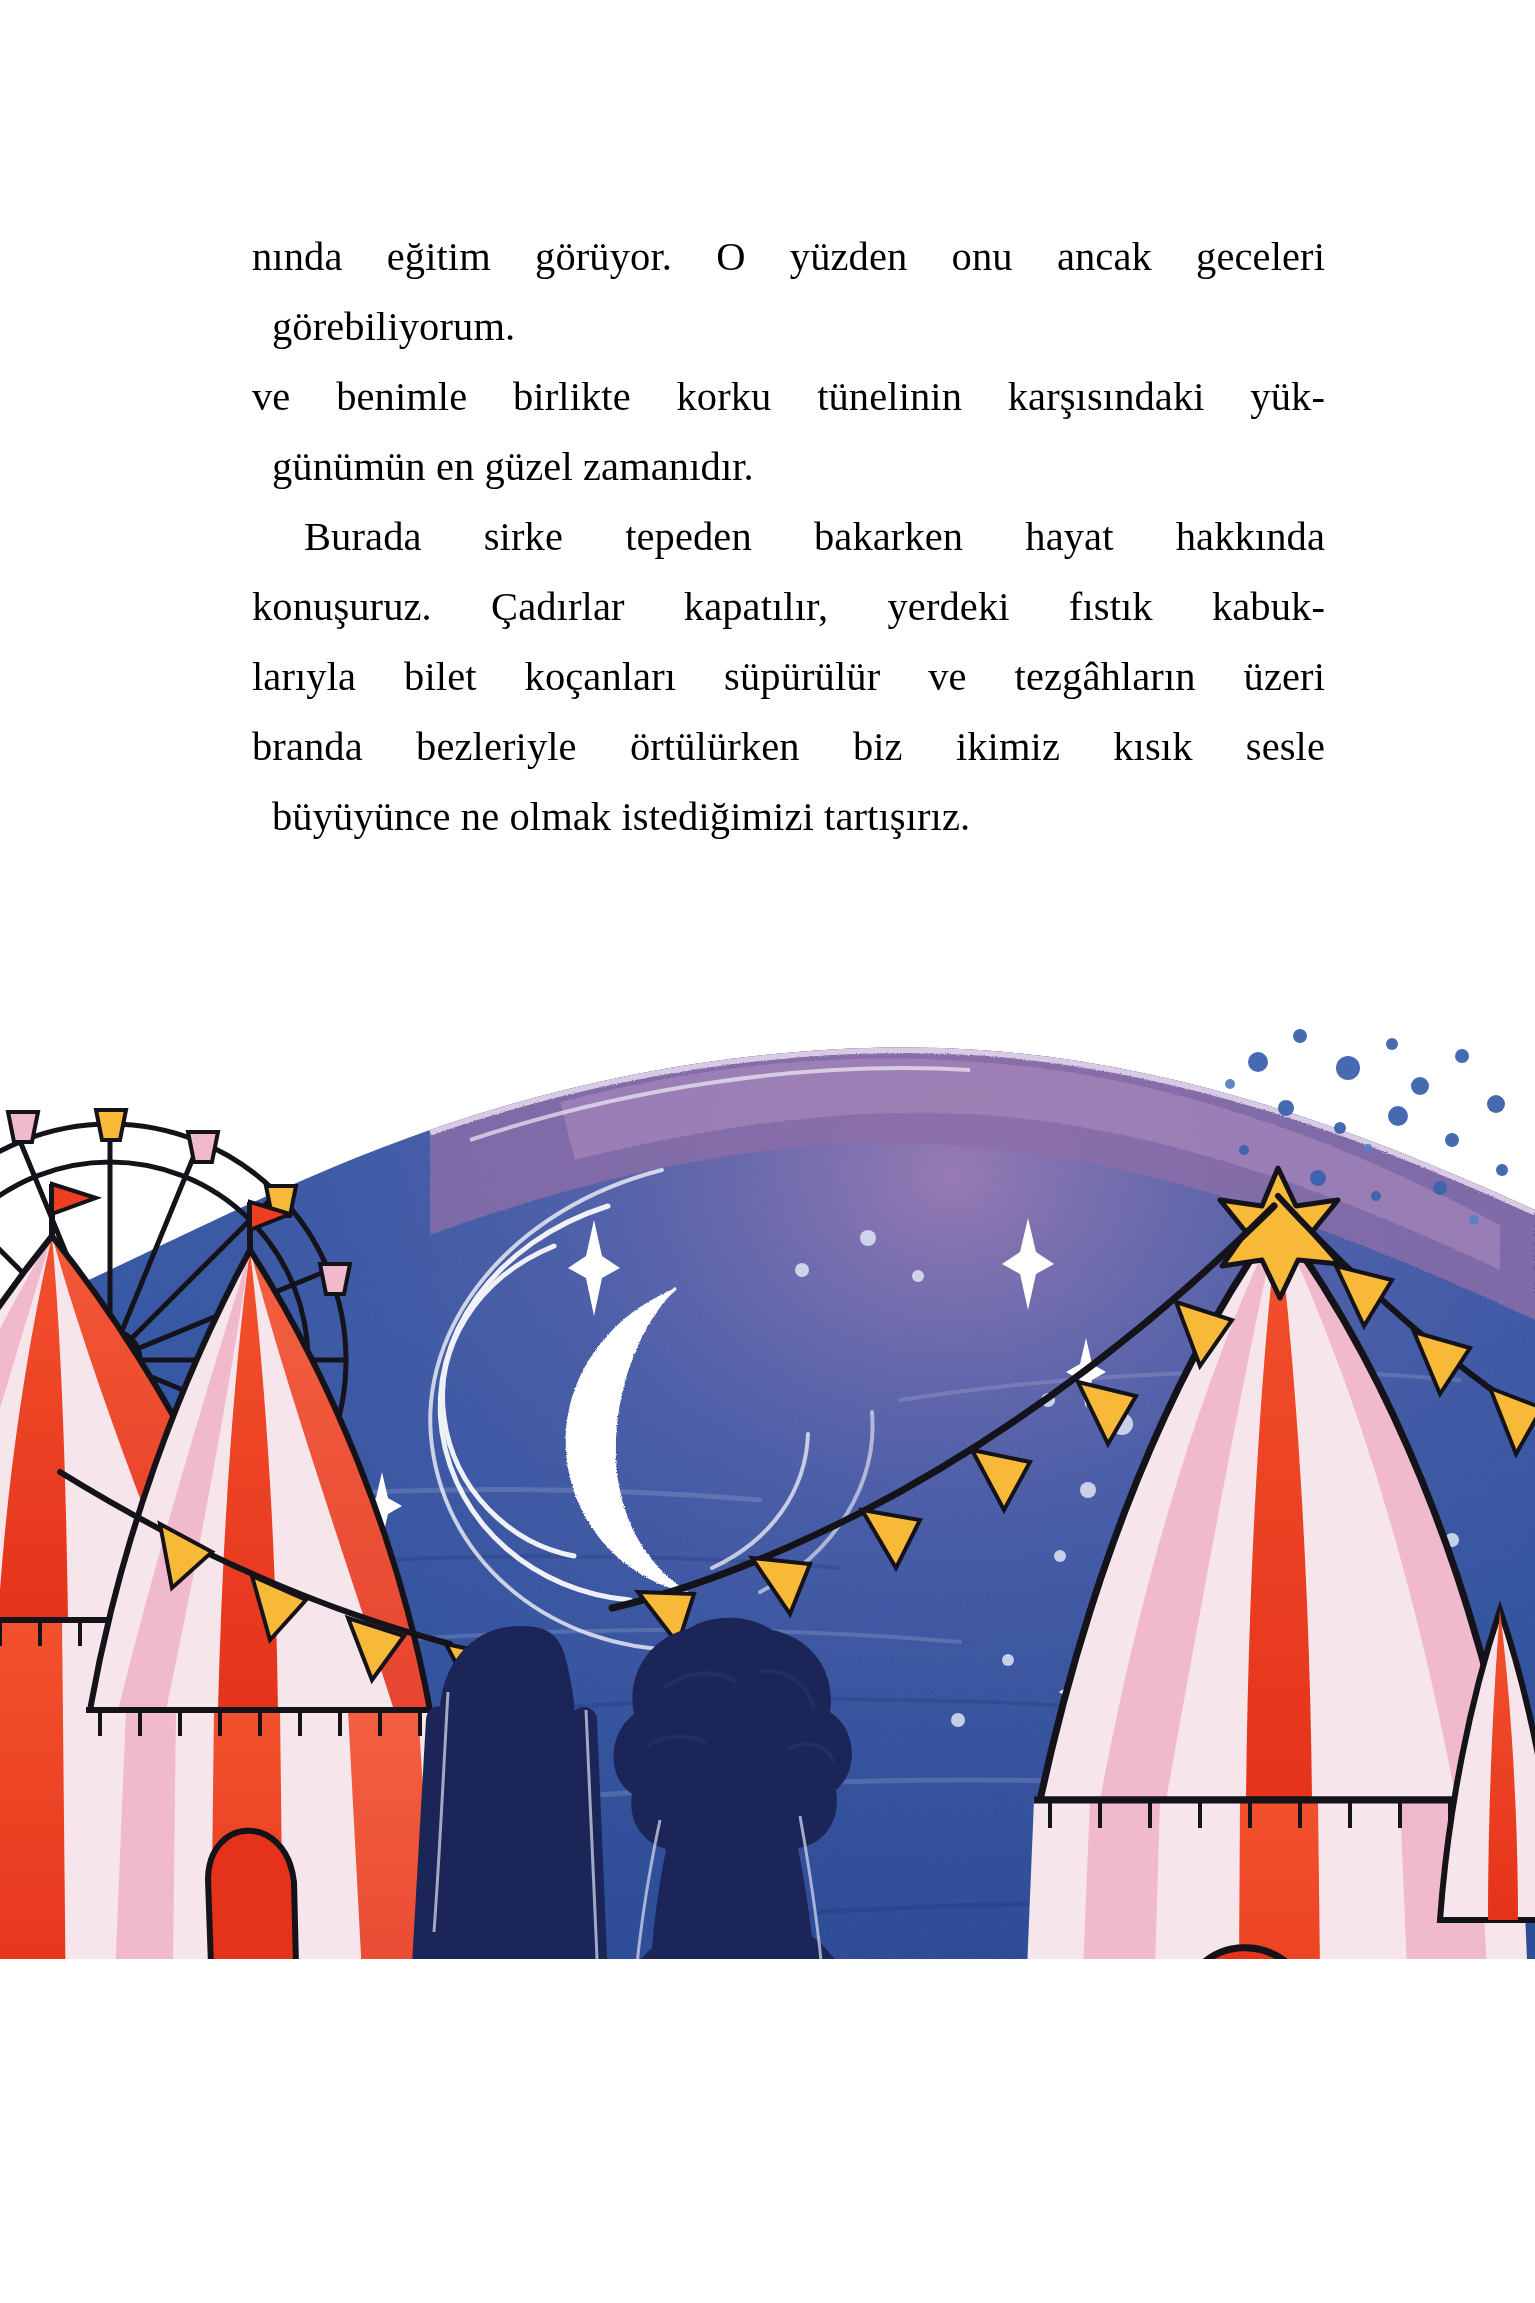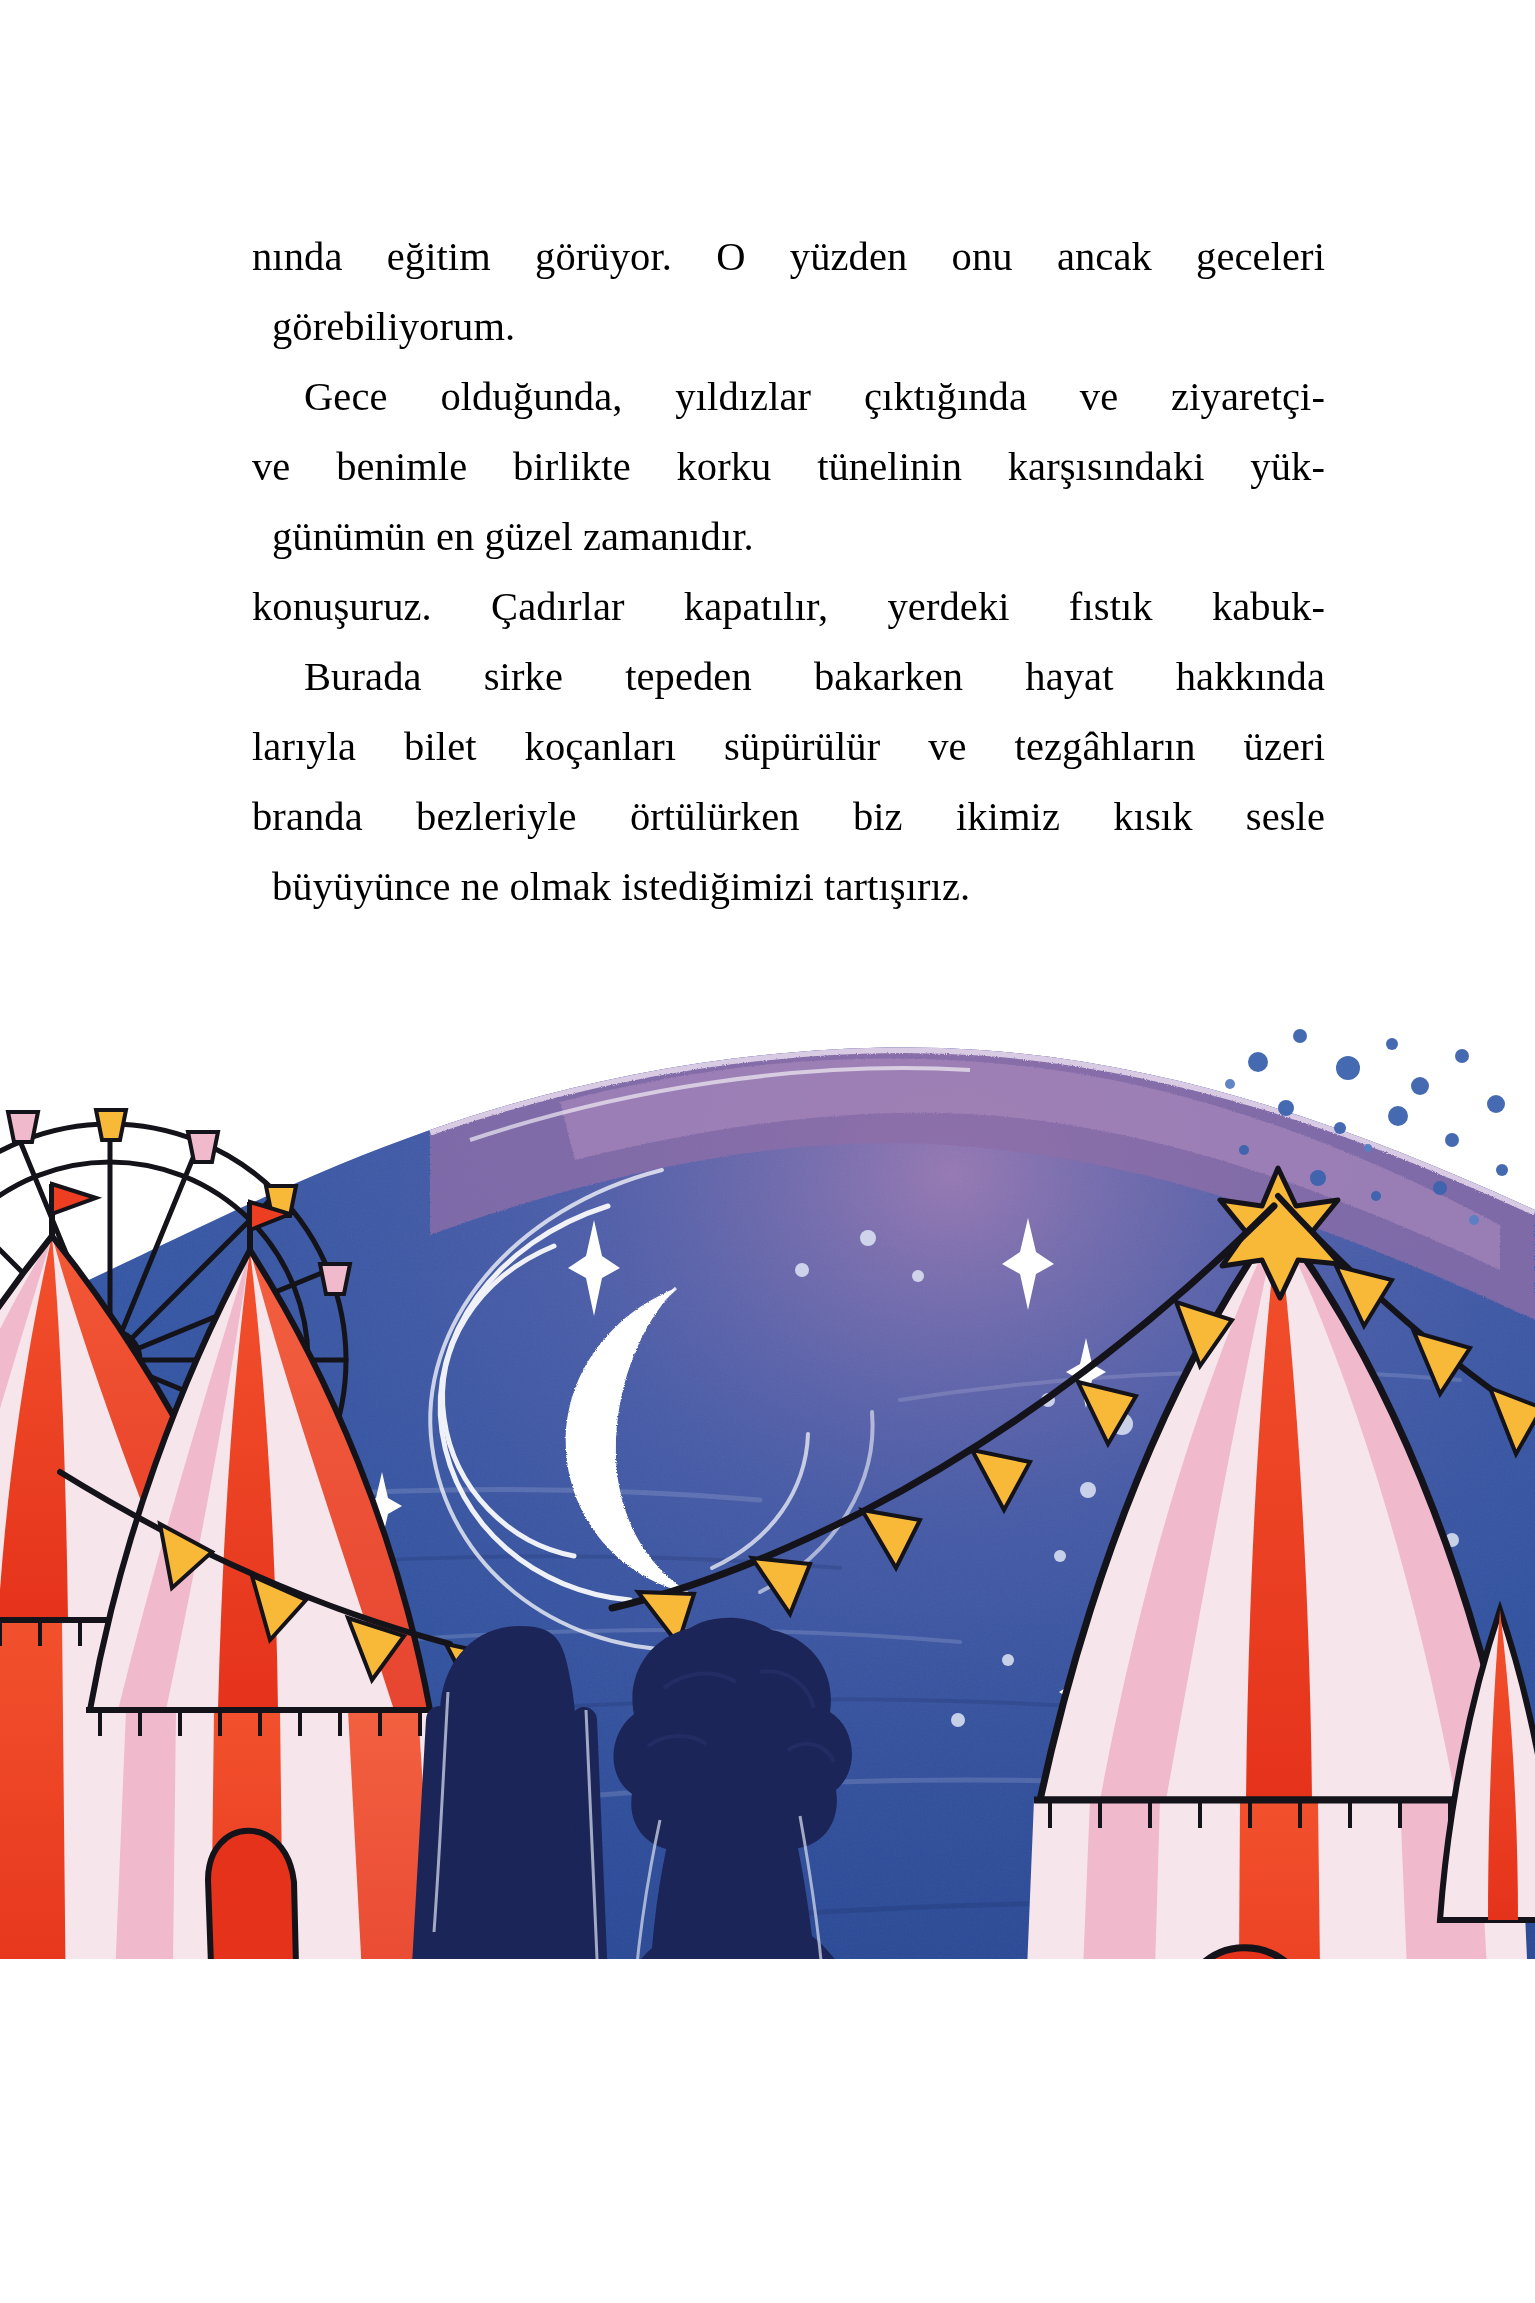--- a/index.html
+++ b/index.html
@@ -84,28 +84,27 @@
 <div class="page">
 
   <div class="text-column">
 
     <p class="para">
       <span class="line loose">nında eğitim görüyor. O yüzden onu ancak geceleri</span>
       <span class="line flush">görebiliyorum.</span>
     </p>
 
     <p class="para">
-      <span class="line loose ind">Gece olduğunda, yıldızlar çıktığında ve ziyaretçi-</span>
       <span class="line loose">ve benimle birlikte korku tünelinin karşısındaki yük-</span>
       <span class="line flush">günümün en güzel zamanıdır.</span>
     </p>
 
     <p class="para">
+      <span class="line loose ind">Burada sirke tepeden bakarken hayat hakkında</span>
       <span class="line loose">konuşuruz. Çadırlar kapatılır, yerdeki fıstık kabuk-</span>
-      <span class="line loose ind">Burada sirke tepeden bakarken hayat hakkında</span>
       <span class="line loose">larıyla bilet koçanları süpürülür ve tezgâhların üzeri</span>
       <span class="line loose">branda bezleriyle örtülürken biz ikimiz kısık sesle</span>
       <span class="line flush">büyüyünce ne olmak istediğimizi tartışırız.</span>
     </p>
 
   </div>
 
   <div class="illustration">
     <svg width="1535" height="1283" viewBox="0 0 1535 1283" xmlns="http://www.w3.org/2000/svg">
       <defs>

